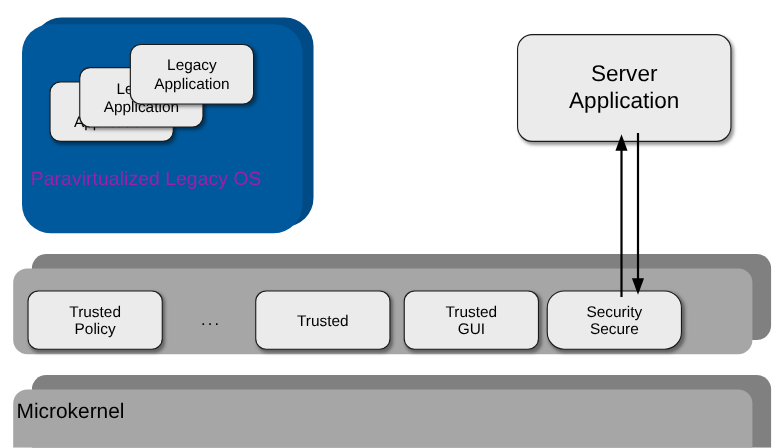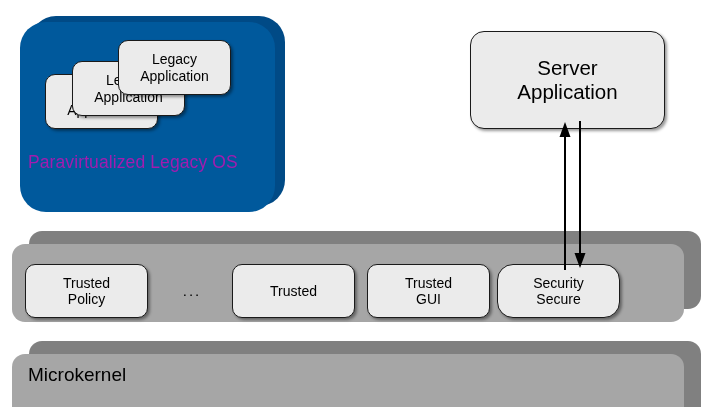--- a/index.html
+++ b/index.html
@@ -104,21 +104,21 @@
     width: 672px;
     height: 78px;
     background: #a6a6a6;
     border-radius: 13px;
   }
   .services-band { left: 12px; top: 231px; width: 689px; height: 91px; }
   .kernel-band   { left: 12px; top: 341px; width: 689px; height: 91px; }
 
   .kernel-label {
     position: absolute;
-    left: 28px;
+    left: 15px;
     top: 364px;
     font-size: 19px;
     color: #000000;
     z-index: 6;
     white-space: nowrap;
   }
 
   
   .svc {
     width: 123px;

